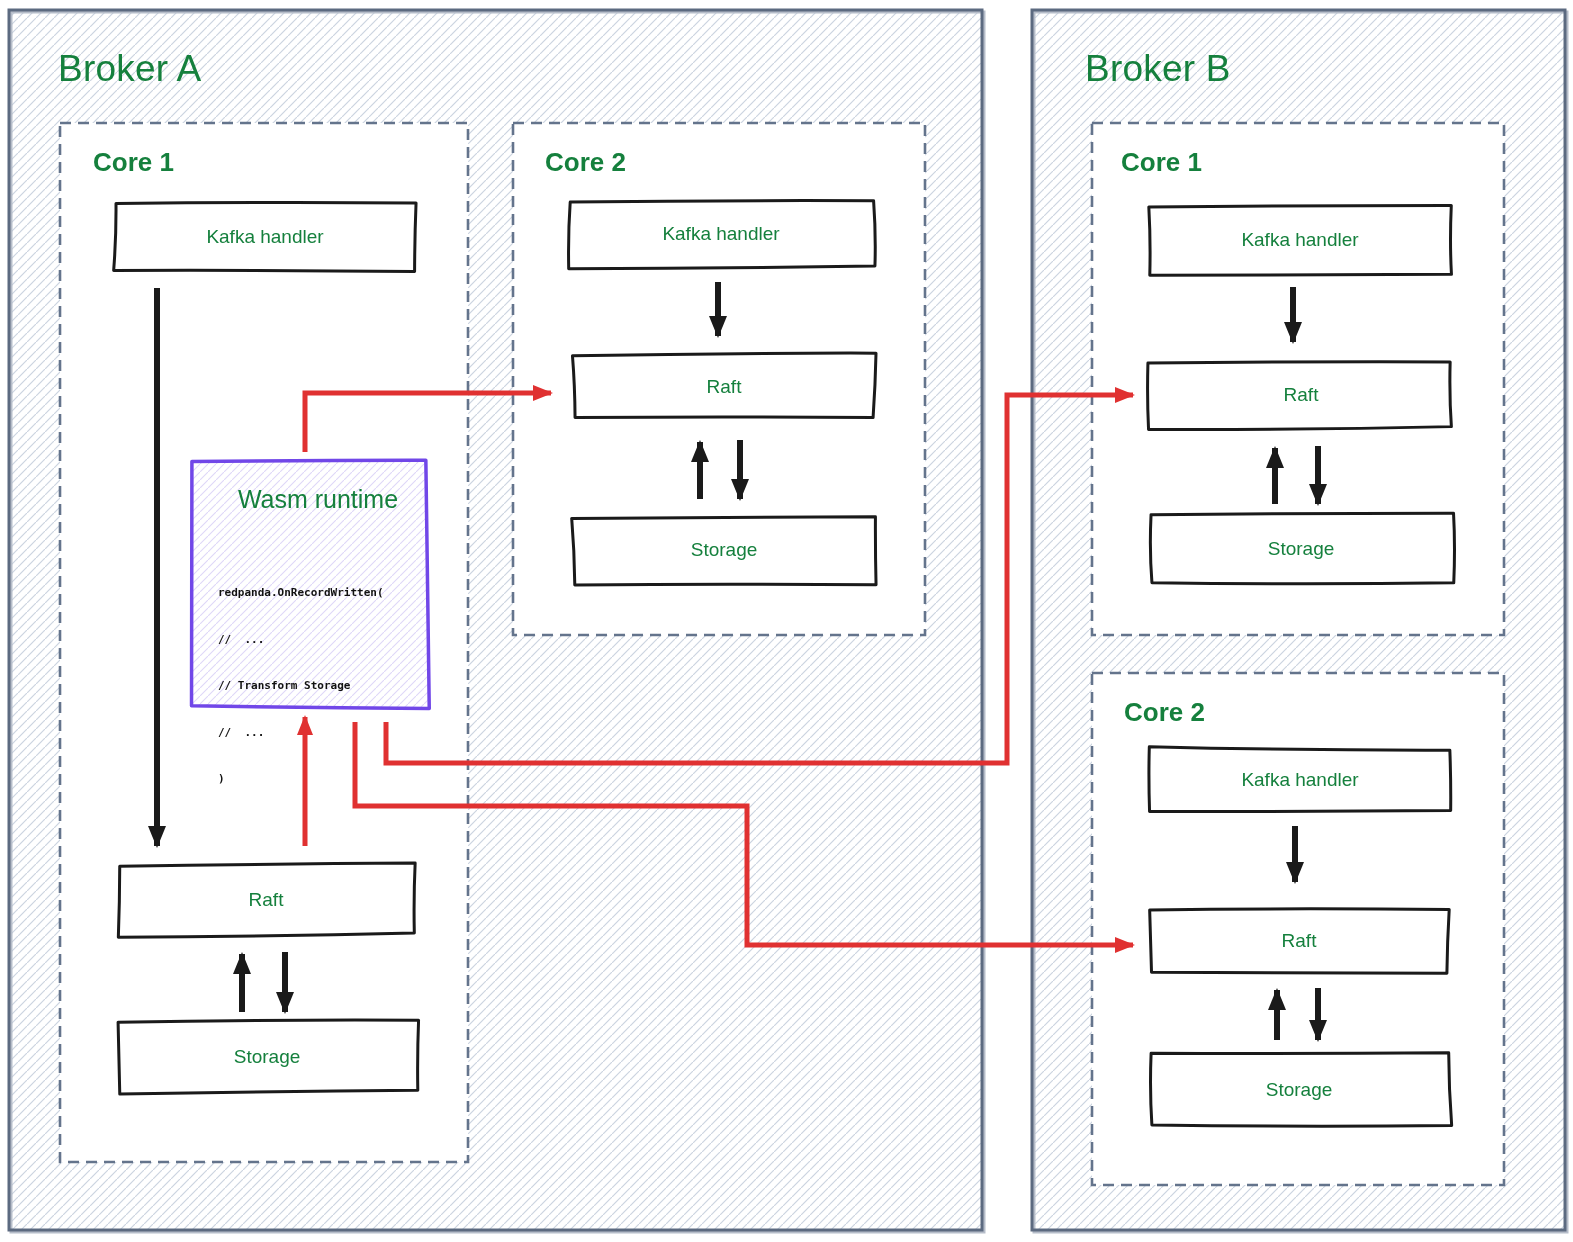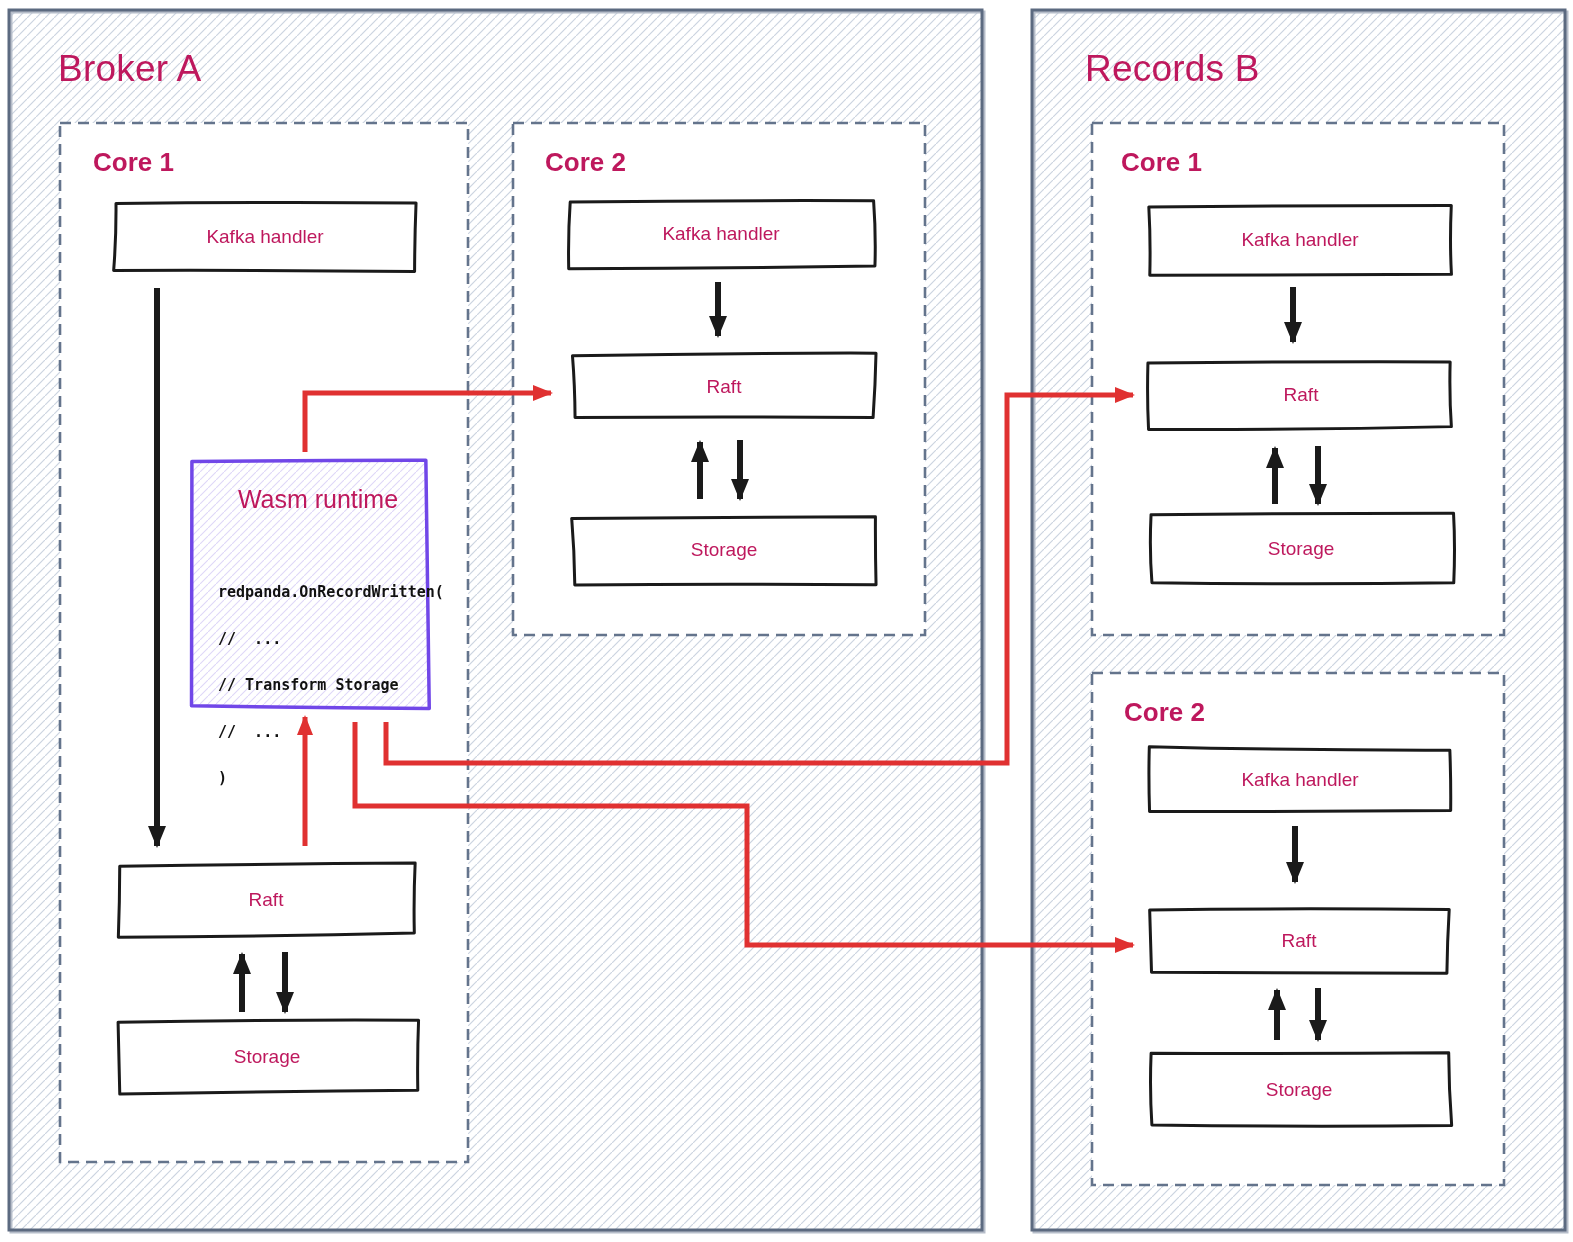--- a/index.html
+++ b/index.html
@@ -1,24 +1,24 @@
 <!DOCTYPE html>
 <html><head>
 <meta charset="utf-8">
 <style>
   html,body{margin:0;padding:0;background:#ffffff;}
   .stage{position:relative;width:1573px;height:1242px;background:#ffffff;overflow:hidden;
          font-family:"Liberation Sans", sans-serif;color:#1a1a1a;}
   .stage svg{position:absolute;left:0;top:0;}
-  .lbl{position:absolute;white-space:nowrap;color:#be185d;}
+  .lbl{position:absolute;white-space:nowrap;color:#15803d;}
   .broker-title{font-size:37px;letter-spacing:.2px;}
   .core-title{font-size:26px;font-weight:bold;}
   .box-label{font-size:19px;transform:translate(-50%,-50%);}
   .wasm-title{font-size:25px;transform:translate(-50%,-50%);margin-left:9px;}
-  .code{position:absolute;font-family:"DejaVu Sans Mono", monospace;font-size:15px;
+  .code{position:absolute;font-family:"DejaVu Sans Mono", monospace;font-size:11px;
         line-height:15.5px;color:#111;white-space:pre;font-weight:bold;}
   .code div{white-space:pre;}
 </style>
 </head>
 <body>
 
 <div class="stage">
 
 <svg width="1573" height="1242" viewBox="0 0 1573 1242">
   <defs>
@@ -83,21 +83,21 @@
     <path d="M 1147.9152208684682 363.0985750874228 Q 1297.74612356728 361.38203968242306 1450.151720912069 361.90523402346736 Q 1449.233982012979 396.15870821618955 1451.3749867438805 426.6250003635854 Q 1298.5277588588958 430.09265257451773 1148.5428796299093 429.4487885021197 Q 1146.9798974554985 397.90986215891394 1147.9152208684682 363.0985750874228 Z"></path>
     <path d="M 1151.0433142661295 514.6579384368044 Q 1300.6592094558657 513.2974508258827 1453.53961819541 513.3215610172629 Q 1455.3505445853475 546.0321953515358 1453.7596226665198 582.8319328557227 Q 1301.6215486804433 584.7660410626846 1151.9423991081246 582.7243208161265 Q 1149.325180079305 550.7547135522051 1151.0433142661295 514.6579384368044 Z"></path>
     <path d="M 1149.310571478281 746.7051339142985 Q 1300.9866640818982 750.5171790227489 1449.829623558202 750.1753731733668 Q 1451.0035961001388 780.0383722230581 1450.6714197418594 810.5629234932945 Q 1301.8032318318521 811.7751871475077 1149.5521265516581 811.4308760164132 Q 1148.460575507453 777.234603159297 1149.310571478281 746.7051339142985 Z"></path>
     <path d="M 1149.6663389405749 909.9174828084448 Q 1298.1524618899982 907.895471677216 1449.1981208906539 909.620678938445 Q 1447.3169444276537 941.4600938931623 1446.8975834600933 973.1378647511663 Q 1300.197100189248 973.0329697622428 1151.5175961283924 972.2838455420482 Q 1150.5704564018117 939.4041998911176 1149.6663389405749 909.9174828084448 Z"></path>
     <path d="M 1151.0954126297875 1053.330900573841 Q 1299.8228384677614 1054.053971463558 1448.7005652837659 1052.8001610004 Q 1448.8887674595878 1089.3034709718472 1451.6703684979948 1125.4305974298418 Q 1301.5844718570672 1127.1046241460251 1151.8857775647891 1124.9089087733155 Q 1149.6063102949001 1090.2550109361923 1151.0954126297875 1053.330900573841 Z"></path>
   </g>
   <path fill="url(#hatchPurple)" stroke="#7147e8" stroke-width="3.5" stroke-linejoin="round" stroke-linecap="round" d="M 191.9163457303308 461.45354556118184 Q 309.4402679894222 460.25879212261174 425.8411451657827 460.3405032144772 Q 427.9879989961613 585.4622013012804 429.2599744271341 708.4431773217973 Q 308.88652476641363 707.8045822084981 191.52697834733263 705.7858198367787 Q 192.23393754204372 585.1381007952176 191.9163457303308 461.45354556118184 Z"></path>
 </svg>
 
 <div class="lbl broker-title" style="left:58px;top:48px">Broker A</div>
-<div class="lbl broker-title" style="left:1085px;top:48px">Records B</div>
+<div class="lbl broker-title" style="left:1085px;top:48px">Broker B</div>
 
 <div class="lbl core-title" style="left:93px;top:147px">Core 1</div>
 <div class="lbl core-title" style="left:545px;top:147px">Core 2</div>
 <div class="lbl core-title" style="left:1121px;top:147px">Core 1</div>
 <div class="lbl core-title" style="left:1124px;top:697px">Core 2</div>
 
 <div class="lbl box-label" style="left:265px;top:237px">Kafka handler</div>
 <div class="lbl box-label" style="left:266px;top:900px">Raft</div>
 <div class="lbl box-label" style="left:267px;top:1057px">Storage</div>
 

